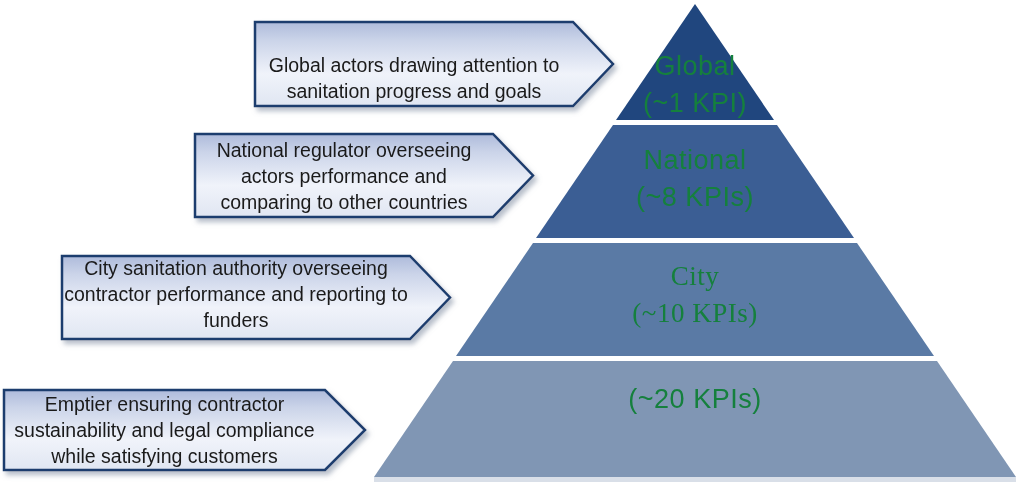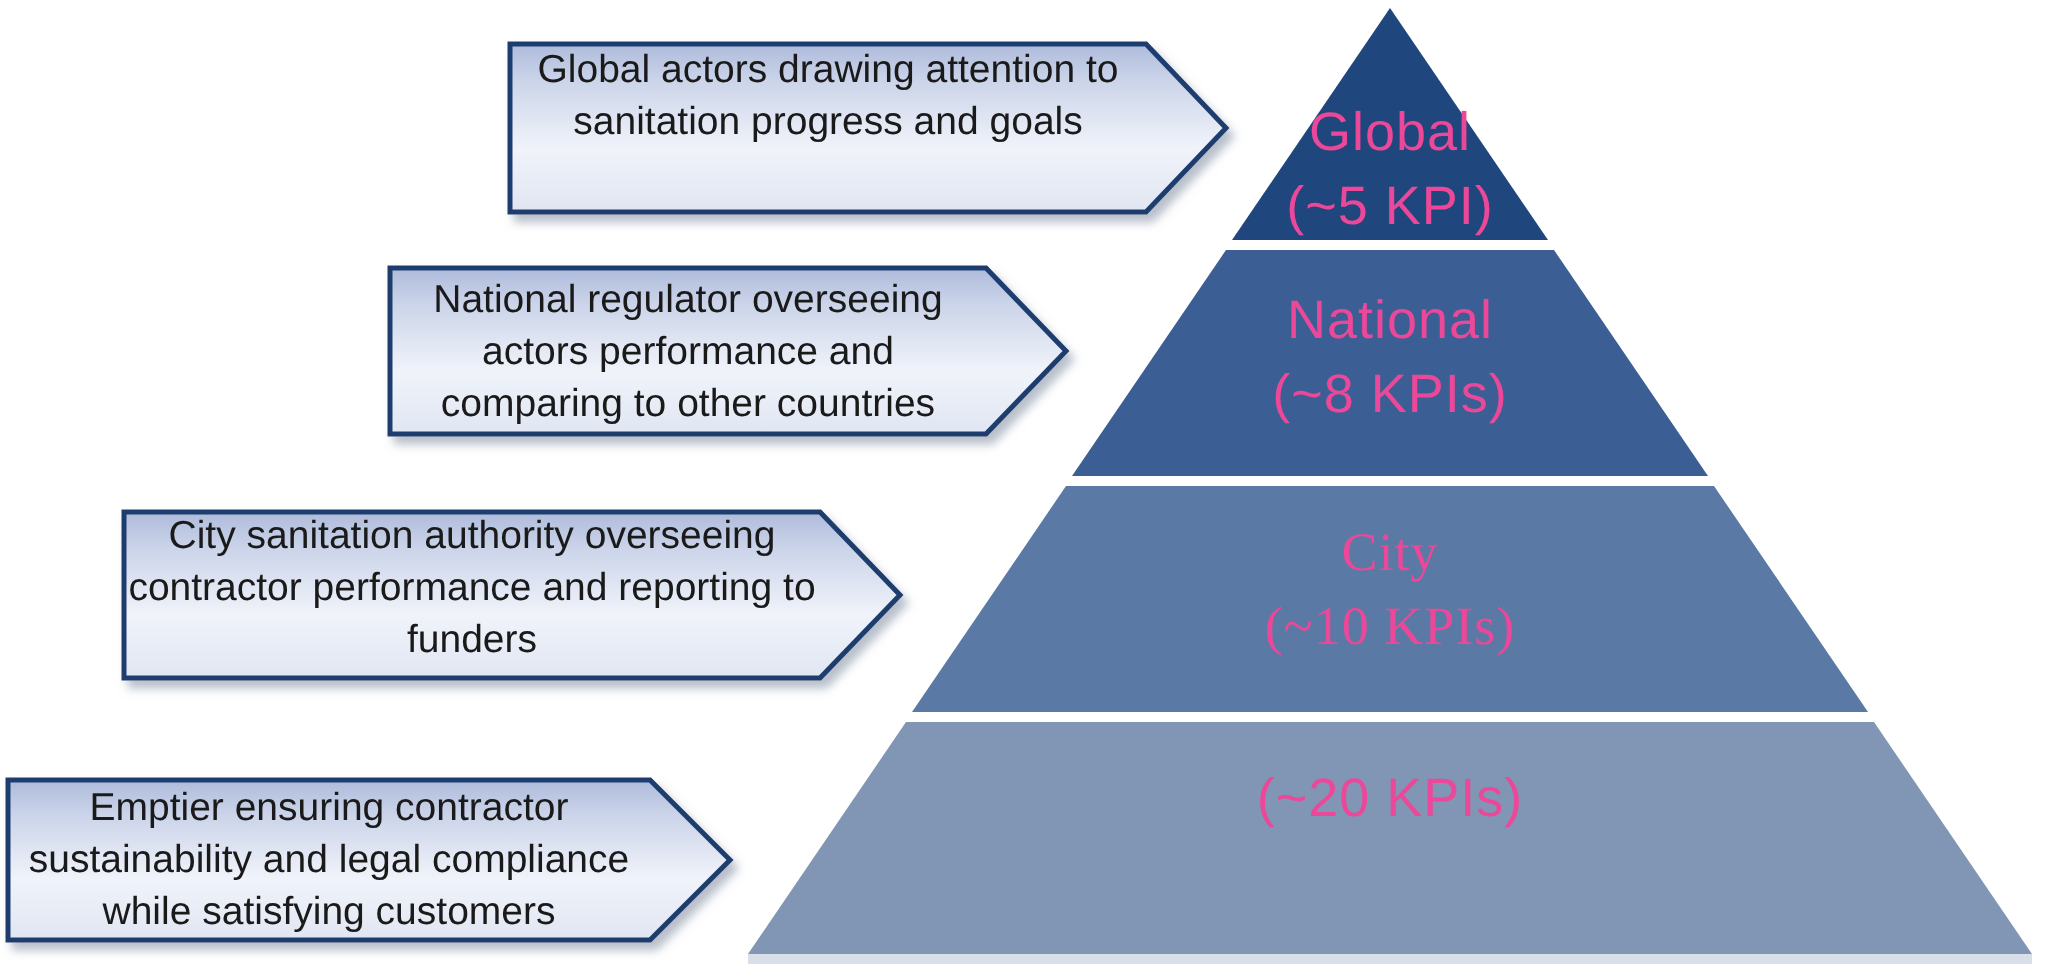--- a/index.html
+++ b/index.html
@@ -11,39 +11,39 @@
     overflow: hidden;
     font-family: "Liberation Sans", sans-serif;
   }
   #diagram-svg { position: absolute; left: 0; top: 0; }
 
   .tier-label {
     position: absolute;
     left: 395px;
     width: 600px;
     text-align: center;
-    color: #ec4899;
+    color: #15803d;
     font-size: 27px;
     line-height: 37px;
     letter-spacing: 0.5px;
     pointer-events: none;
   }
 
   .callout-text {
     position: absolute;
     display: flex;
     align-items: center;
     justify-content: center;
     text-align: center;
     color: #1A1A1A;
     font-size: 19.5px;
     line-height: 26px;
     pointer-events: none;
   }
-  #callout-text-1 { left: 255px; top: 6px;  width: 318px; height: 84px; }
+  #callout-text-1 { left: 255px; top: 36px;  width: 318px; height: 84px; }
   #callout-text-2 { left: 195px; top: 134px; width: 298px; height: 83px; }
   #callout-text-3 { left: 62px;  top: 256px; width: 348px; height: 75px; text-align: center; }
   #callout-text-4 { left: 4px;   top: 390px; width: 321px; height: 80px; }
 
   #tier-label-1 { top: 48px; }
   #tier-label-2 { top: 142px; }
   #tier-label-3 { top: 258px; font-family: Liberation Serif, serif; }
   #tier-label-4 { top: 381px; }
 </style>
 </head>
@@ -72,21 +72,21 @@
     <polygon points="453,361 937,361 1016,477 374,477" fill="#8096B4"></polygon>
 
     <polygon points="255,22 573,22 613,64 573,106 255,106" fill="url(#calloutGrad)" stroke-width="2.5" filter="url(#calloutShadow)" stroke="#1F3E6E"></polygon>
     <polygon points="195,134 493,134 533,175.5 493,217 195,217" fill="url(#calloutGrad)" stroke-width="2.5" filter="url(#calloutShadow)" stroke="#1F3E6E"></polygon>
     <polygon points="62,256 410,256 450,297.5 410,339 62,339" fill="url(#calloutGrad)" stroke-width="2.5" filter="url(#calloutShadow)" stroke="#1F3E6E"></polygon>
     <polygon points="4,390 325,390 365,430 325,470 4,470" fill="url(#calloutGrad)" stroke-width="2.5" filter="url(#calloutShadow)" stroke="#1F3E6E"></polygon>
   </svg>
 
   <div class="tier-label" id="tier-label-1">
     <div>Global</div>
-    <div>(~5 KPI)</div>
+    <div>(~1 KPI)</div>
   </div>
   <div class="tier-label" id="tier-label-2">
     <div>National</div>
     <div>(~8 KPIs)</div>
   </div>
   <div class="tier-label" id="tier-label-3">
     <div>City</div>
     <div>(~10 KPIs)</div>
   </div>
   <div class="tier-label" id="tier-label-4">

